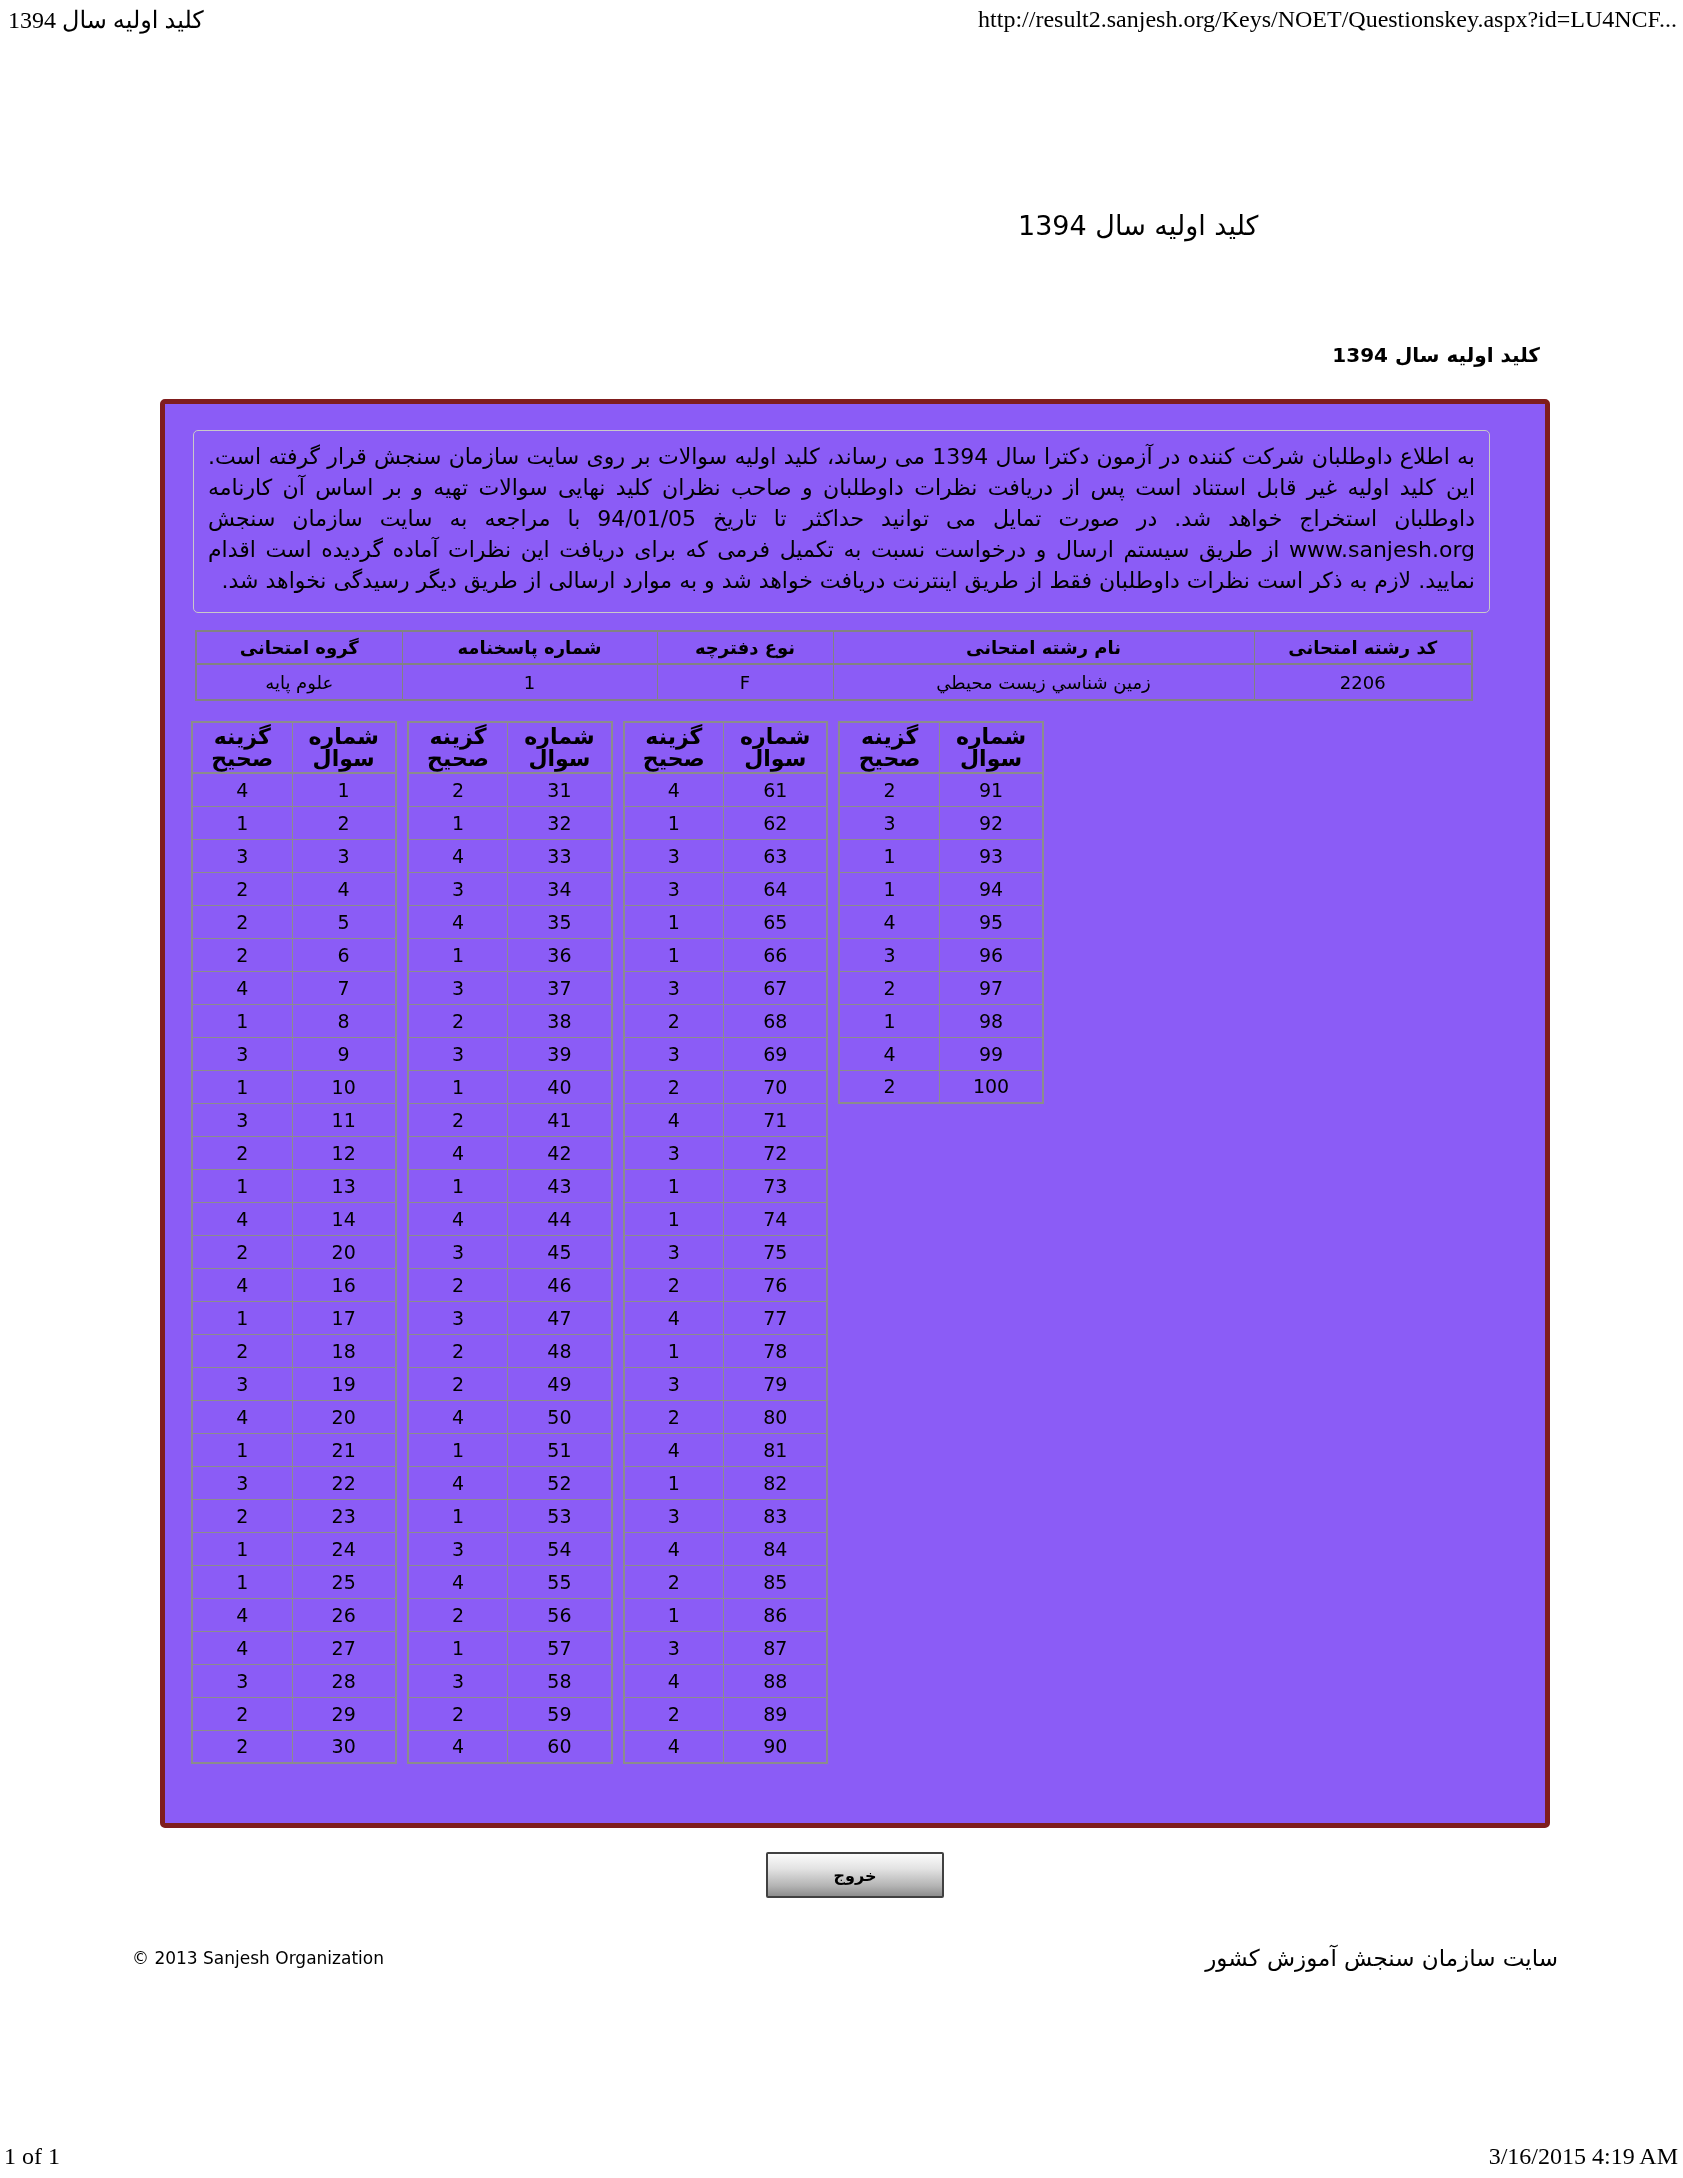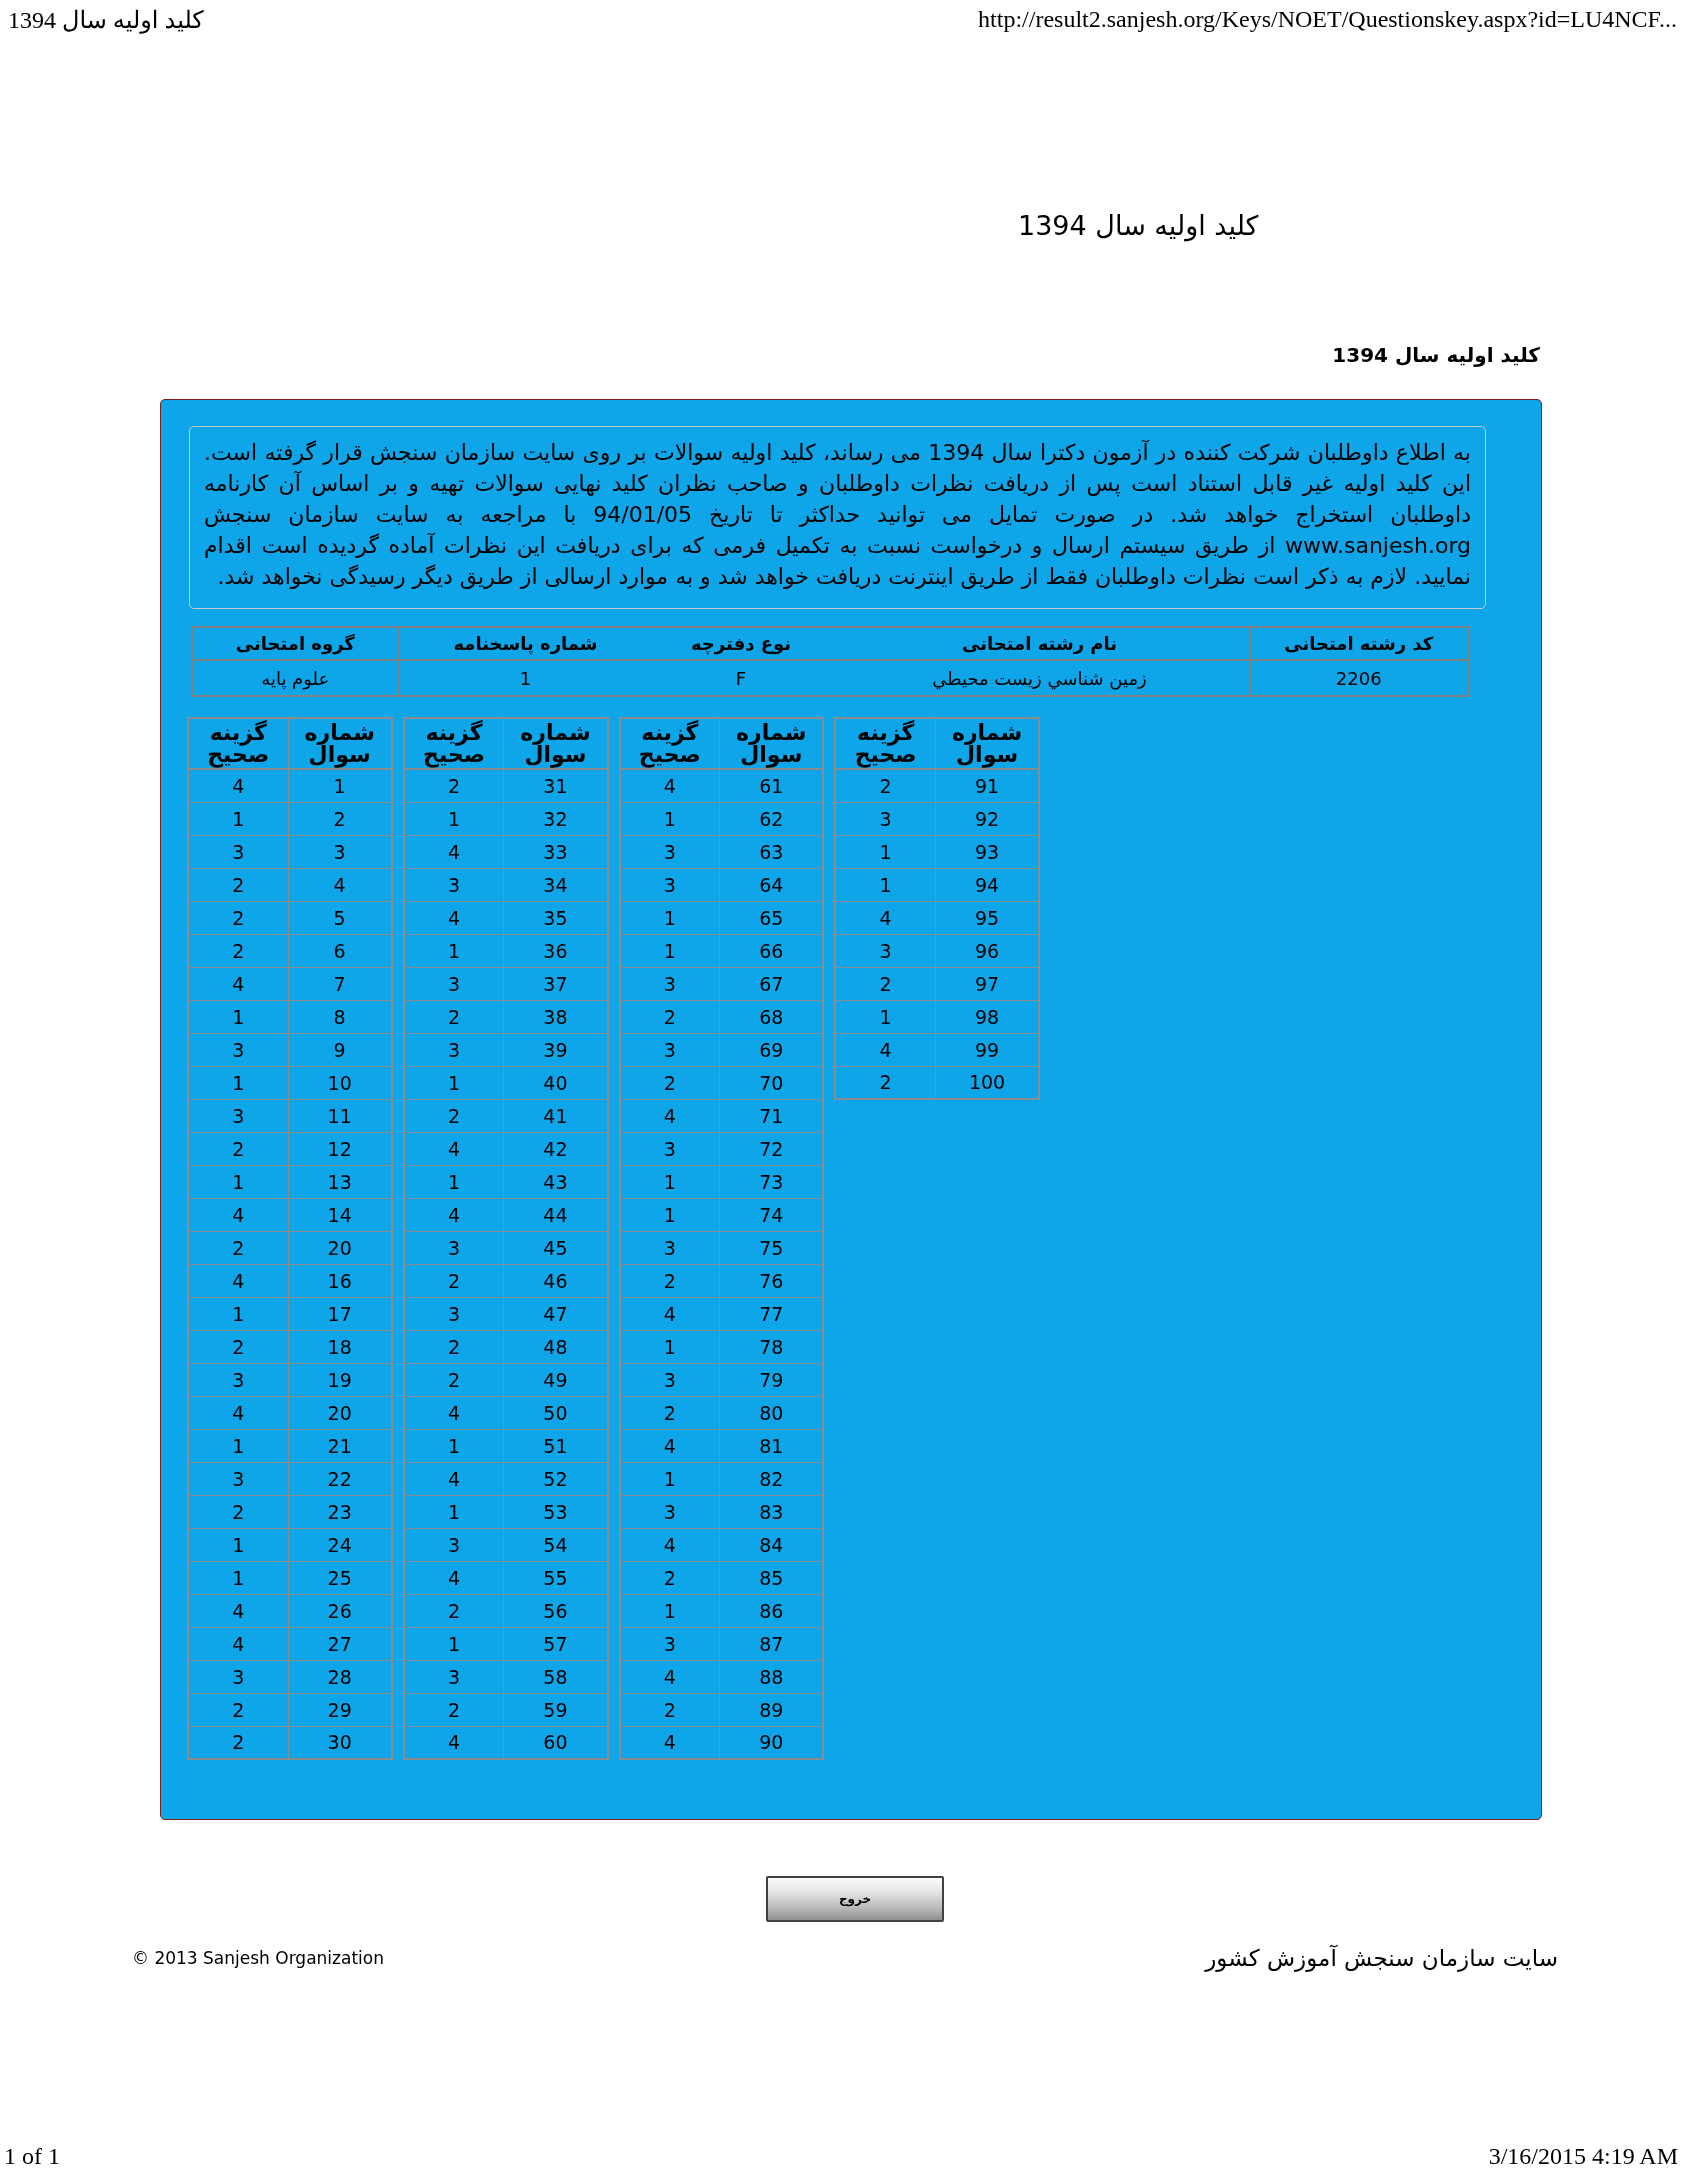--- a/index.html
+++ b/index.html
@@ -14,21 +14,21 @@
   .pf-left{position:absolute;bottom:8px;left:4px;font-family:"Liberation Serif",serif;font-size:24px;}
   .pf-right{position:absolute;bottom:8px;right:5px;font-family:"Liberation Serif",serif;font-size:24px;}
 
   
   .main-title{position:absolute;top:210px;left:1018px;font-size:27px;direction:rtl;white-space:nowrap;}
   .section-title{position:absolute;top:343px;right:143px;font-size:20px;font-weight:bold;
                  direction:rtl;white-space:nowrap;}
 
   
   .outer-box{position:absolute;left:160px;top:399px;width:1380px;height:1419px;
-             border:1px solid #7f1d1d;border-radius:5px;background:#0ea5e9;}
+             border:5px solid #7f1d1d;border-radius:5px;background:#8b5cf6;}
 
   
   .notice-box{position:absolute;left:28px;top:26px;width:1267px;
               border:1px solid #c9c9c9;border-radius:5px;padding:10px 14px 16px 14px;
               direction:rtl;text-align:justify;font-size:22px;line-height:31px;}
 
   
   .info-table{position:absolute;left:30px;top:226px;border-collapse:collapse;direction:rtl;
               border:2px solid #828282;font-size:18px;}
   .info-table th{border:1px solid #828282;border-bottom:2px solid #828282;height:33px;
@@ -42,21 +42,21 @@
   .ans-table th{width:100px;height:51px;box-sizing:border-box;border:1px solid #8c8c8c;
                 border-bottom:2px solid #8c8c8c;font-size:22px;font-weight:bold;
                 text-align:center;vertical-align:middle;line-height:22px;padding:0 16px;}
   .ans-table td{width:100px;height:33px;box-sizing:border-box;border:1px solid #8c8c8c;
                 text-align:center;vertical-align:middle;font-size:19px;}
 
   
   .exit-btn{position:absolute;left:766px;top:1852px;width:178px;height:46px;
             background:linear-gradient(180deg,#fbfbfb 0%,#e3e3e3 35%,#b5b5b5 75%,#8e8e8e 100%);
             border:2px solid #414141;border-radius:2px;font-family:"DejaVu Sans",sans-serif;
-            font-size:12px;font-weight:bold;color:#000;cursor:pointer;margin-top:24px;}
+            font-size:16px;font-weight:bold;color:#000;cursor:pointer;}
 
   
   .sf-left{position:absolute;left:132px;top:1948px;font-size:17px;}
   .sf-right{position:absolute;right:125px;top:1945px;font-size:23px;direction:rtl;}
 </style>
 </head>
 <body>
 
 <div class="page">
 

